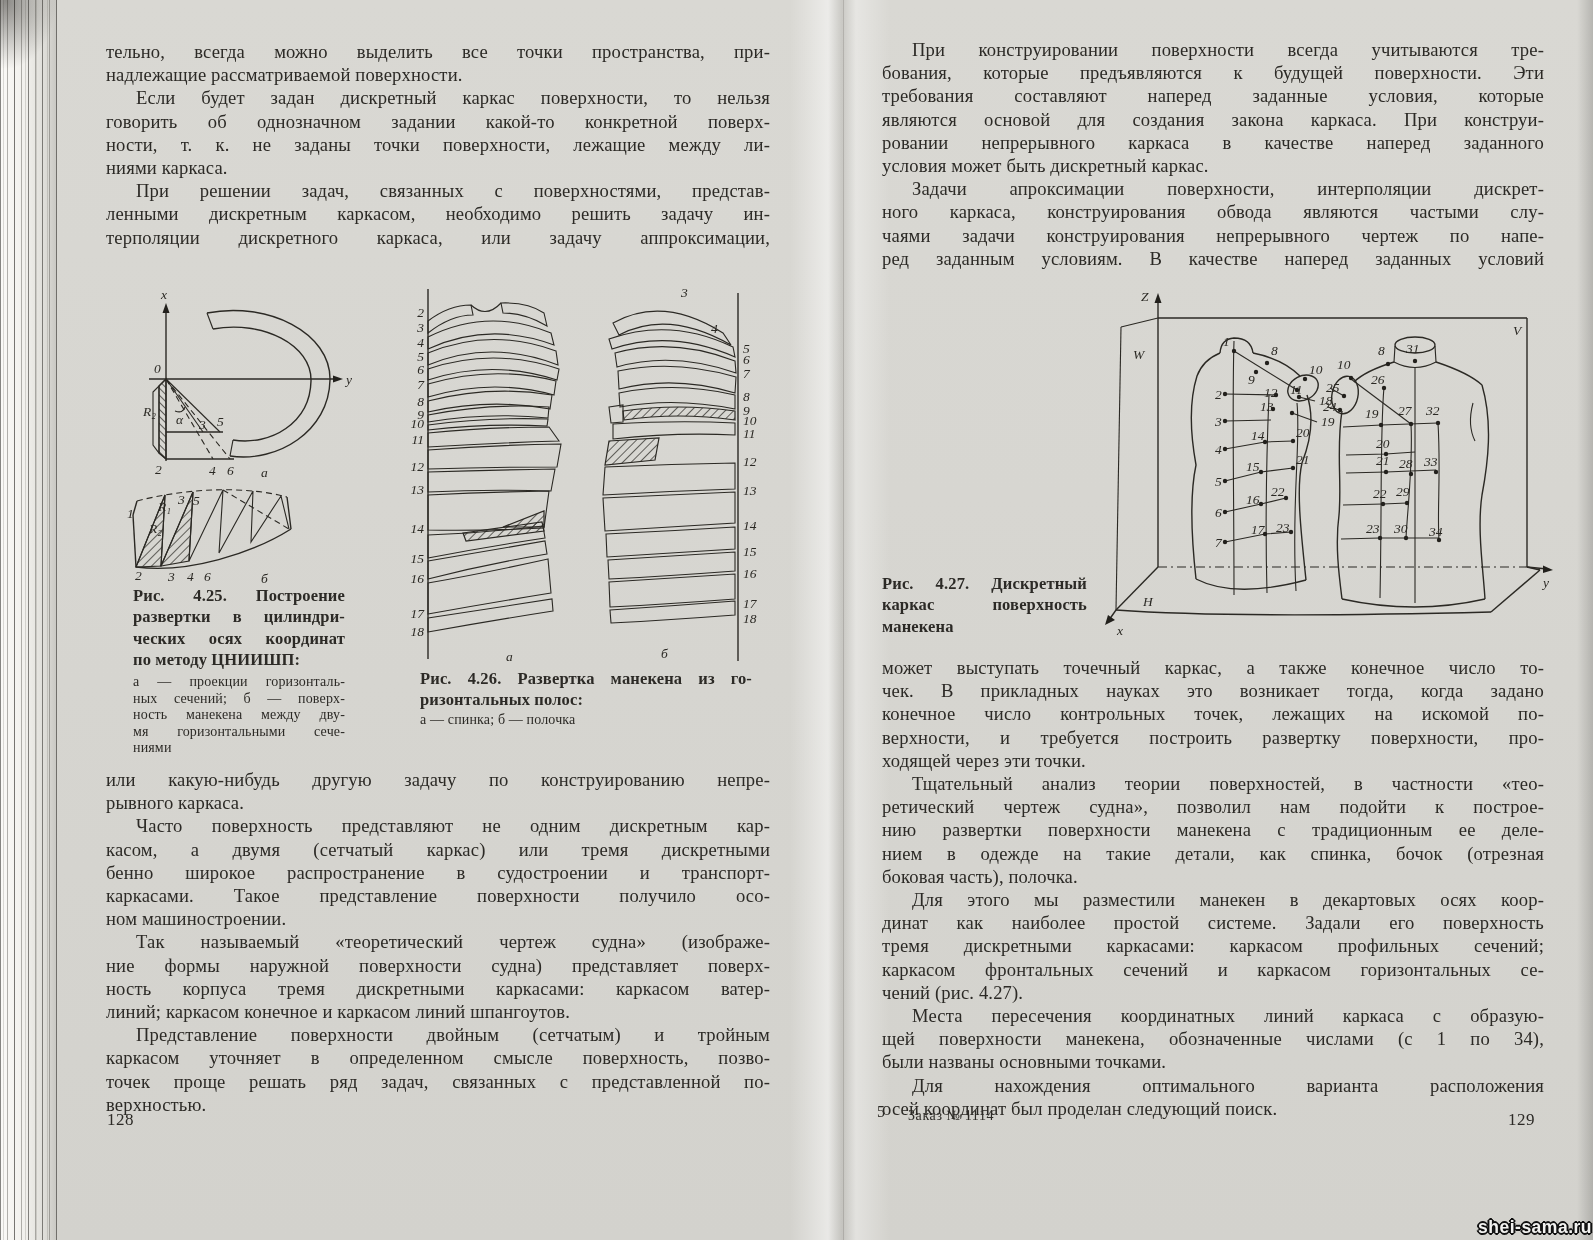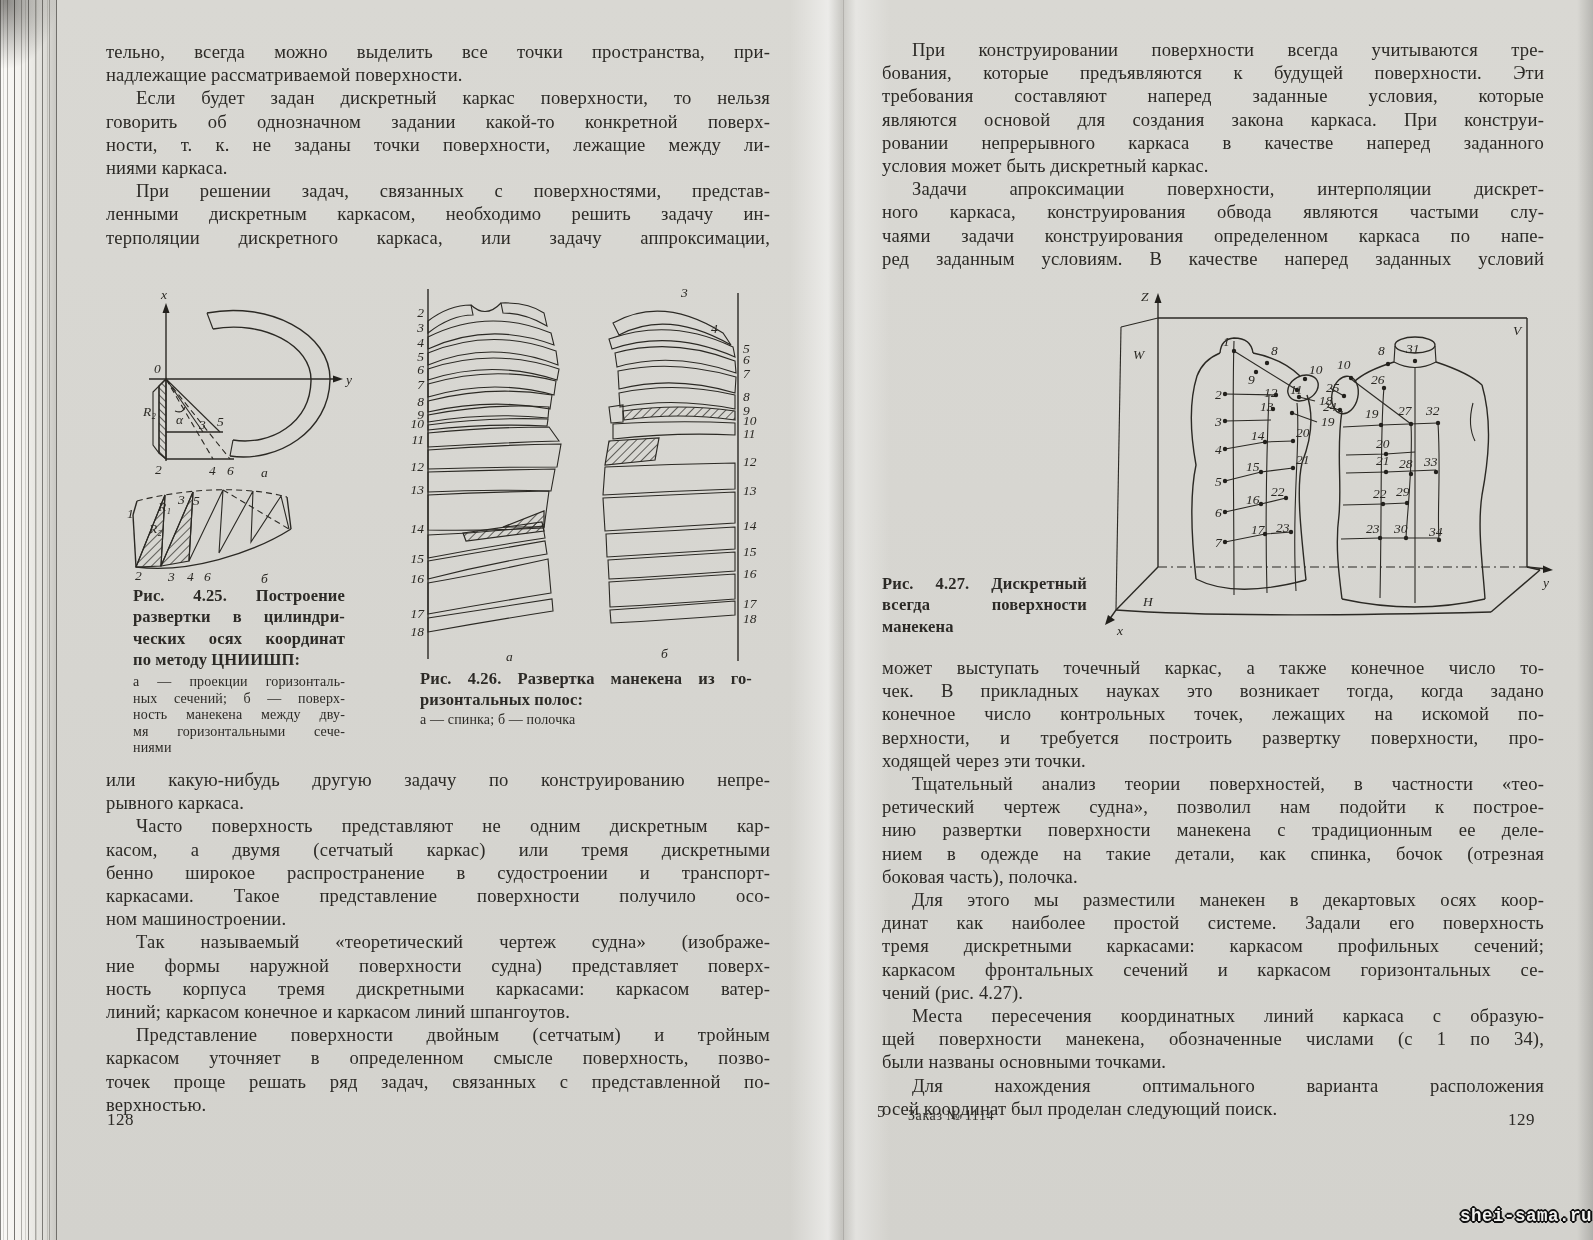--- a/index.html
+++ b/index.html
@@ -39,21 +39,21 @@
   svg{position:absolute;overflow:visible;}
   svg path, svg line, svg polyline, svg ellipse, svg circle.o{fill:none;stroke:#2b2924;stroke-width:1.4;}
   svg .thin{stroke-width:1.1;}
   svg .dash{stroke-dasharray:6 4;}
   svg .dashdot{stroke-dasharray:9 4 2 4;}
   svg .dot{fill:#22201c;stroke:none;}
   svg .hatch{fill:url(#hp);stroke:#2b2924;stroke-width:1.2;}
   svg .hatch2{fill:url(#hp2);stroke:#2b2924;stroke-width:1.2;}
   svg text{fill:#2b2924;font-family:"Liberation Serif",serif;font-style:italic;font-size:13.5px;stroke:none;}
 
-  .watermark{position:absolute;right:1px;bottom:14px;font-family:Liberation Mono, monospace;
+  .watermark{position:absolute;right:1px;bottom:2px;font-family:Liberation Sans, sans-serif;
       font-weight:bold;font-size:17.5px;color:#f2f2f0;letter-spacing:.5px;
       text-shadow:-2px 0 0 #111,2px 0 0 #111,0 -2px 0 #111,0 2px 0 #111,
                   -1px -1px 0 #111,1px 1px 0 #111,-1px 1px 0 #111,1px -1px 0 #111;}
 </style>
 </head>
 <body>
 
 <div id="scan">
   <div class="edge"></div>
   <div class="edge-shade"></div>
@@ -266,21 +266,21 @@
 
   <div class="block" style="left:882px;top:38px;width:662px;">
       <div class="tl ind">При конструировании поверхности всегда учитываются тре-</div>
       <div class="tl">бования, которые предъявляются к будущей поверхности. Эти</div>
       <div class="tl">требования составляют наперед заданные условия, которые</div>
       <div class="tl">являются основой для создания закона каркаса. При конструи-</div>
       <div class="tl">ровании непрерывного каркаса в качестве наперед заданного</div>
       <div class="tl end">условия может быть дискретный каркас.</div>
       <div class="tl ind">Задачи апроксимации поверхности, интерполяции дискрет-</div>
       <div class="tl">ного каркаса, конструирования обвода являются частыми слу-</div>
-      <div class="tl">чаями задачи конструирования определенном каркаса по напе-</div>
+      <div class="tl">чаями задачи конструирования непрерывного чертеж по напе-</div>
       <div class="tl">ред заданным условиям. В качестве наперед заданных условий</div>
     </div>
 
   <svg style="left:1093px;top:283px;" width="465" height="362" viewBox="0 0 465 362">
 
     <line x1="65" y1="15" x2="65" y2="284"></line>
     <path class="dot" d="M65,10 L61.5,20 L68.5,20 Z"></path>
     <line x1="65" y1="35" x2="434" y2="35"></line>
     <line x1="434" y1="35" x2="434" y2="284"></line>
     <line x1="65" y1="284" x2="434" y2="284" class="thin dashdot"></line>
@@ -428,21 +428,21 @@
         <circle cx="287" cy="255" r="2.2" class="dot"></circle>
         <text x="301" y="250">30</text>
         <circle cx="313" cy="255" r="2.2" class="dot"></circle>
         <text x="336" y="253">34</text>
         <circle cx="346" cy="257" r="2.2" class="dot"></circle>
       </g>
   </svg>
 
   <div class="block cap427" style="left:882px;top:573px;width:205px;">
       <div class="tl">Рис. 4.27. Дискретный</div>
-      <div class="tl">всегда поверхности</div>
+      <div class="tl">каркас поверхность</div>
       <div class="tl end">манекена</div>
     </div>
 
   <div class="block" style="left:882px;top:656px;width:662px;">
       <div class="tl">может выступать точечный каркас, а также конечное число то-</div>
       <div class="tl">чек. В прикладных науках это возникает тогда, когда задано</div>
       <div class="tl">конечное число контрольных точек, лежащих на искомой по-</div>
       <div class="tl">верхности, и требуется построить развертку поверхности, про-</div>
       <div class="tl end">ходящей через эти точки.</div>
       <div class="tl ind">Тщательный анализ теории поверхностей, в частности «тео-</div>

